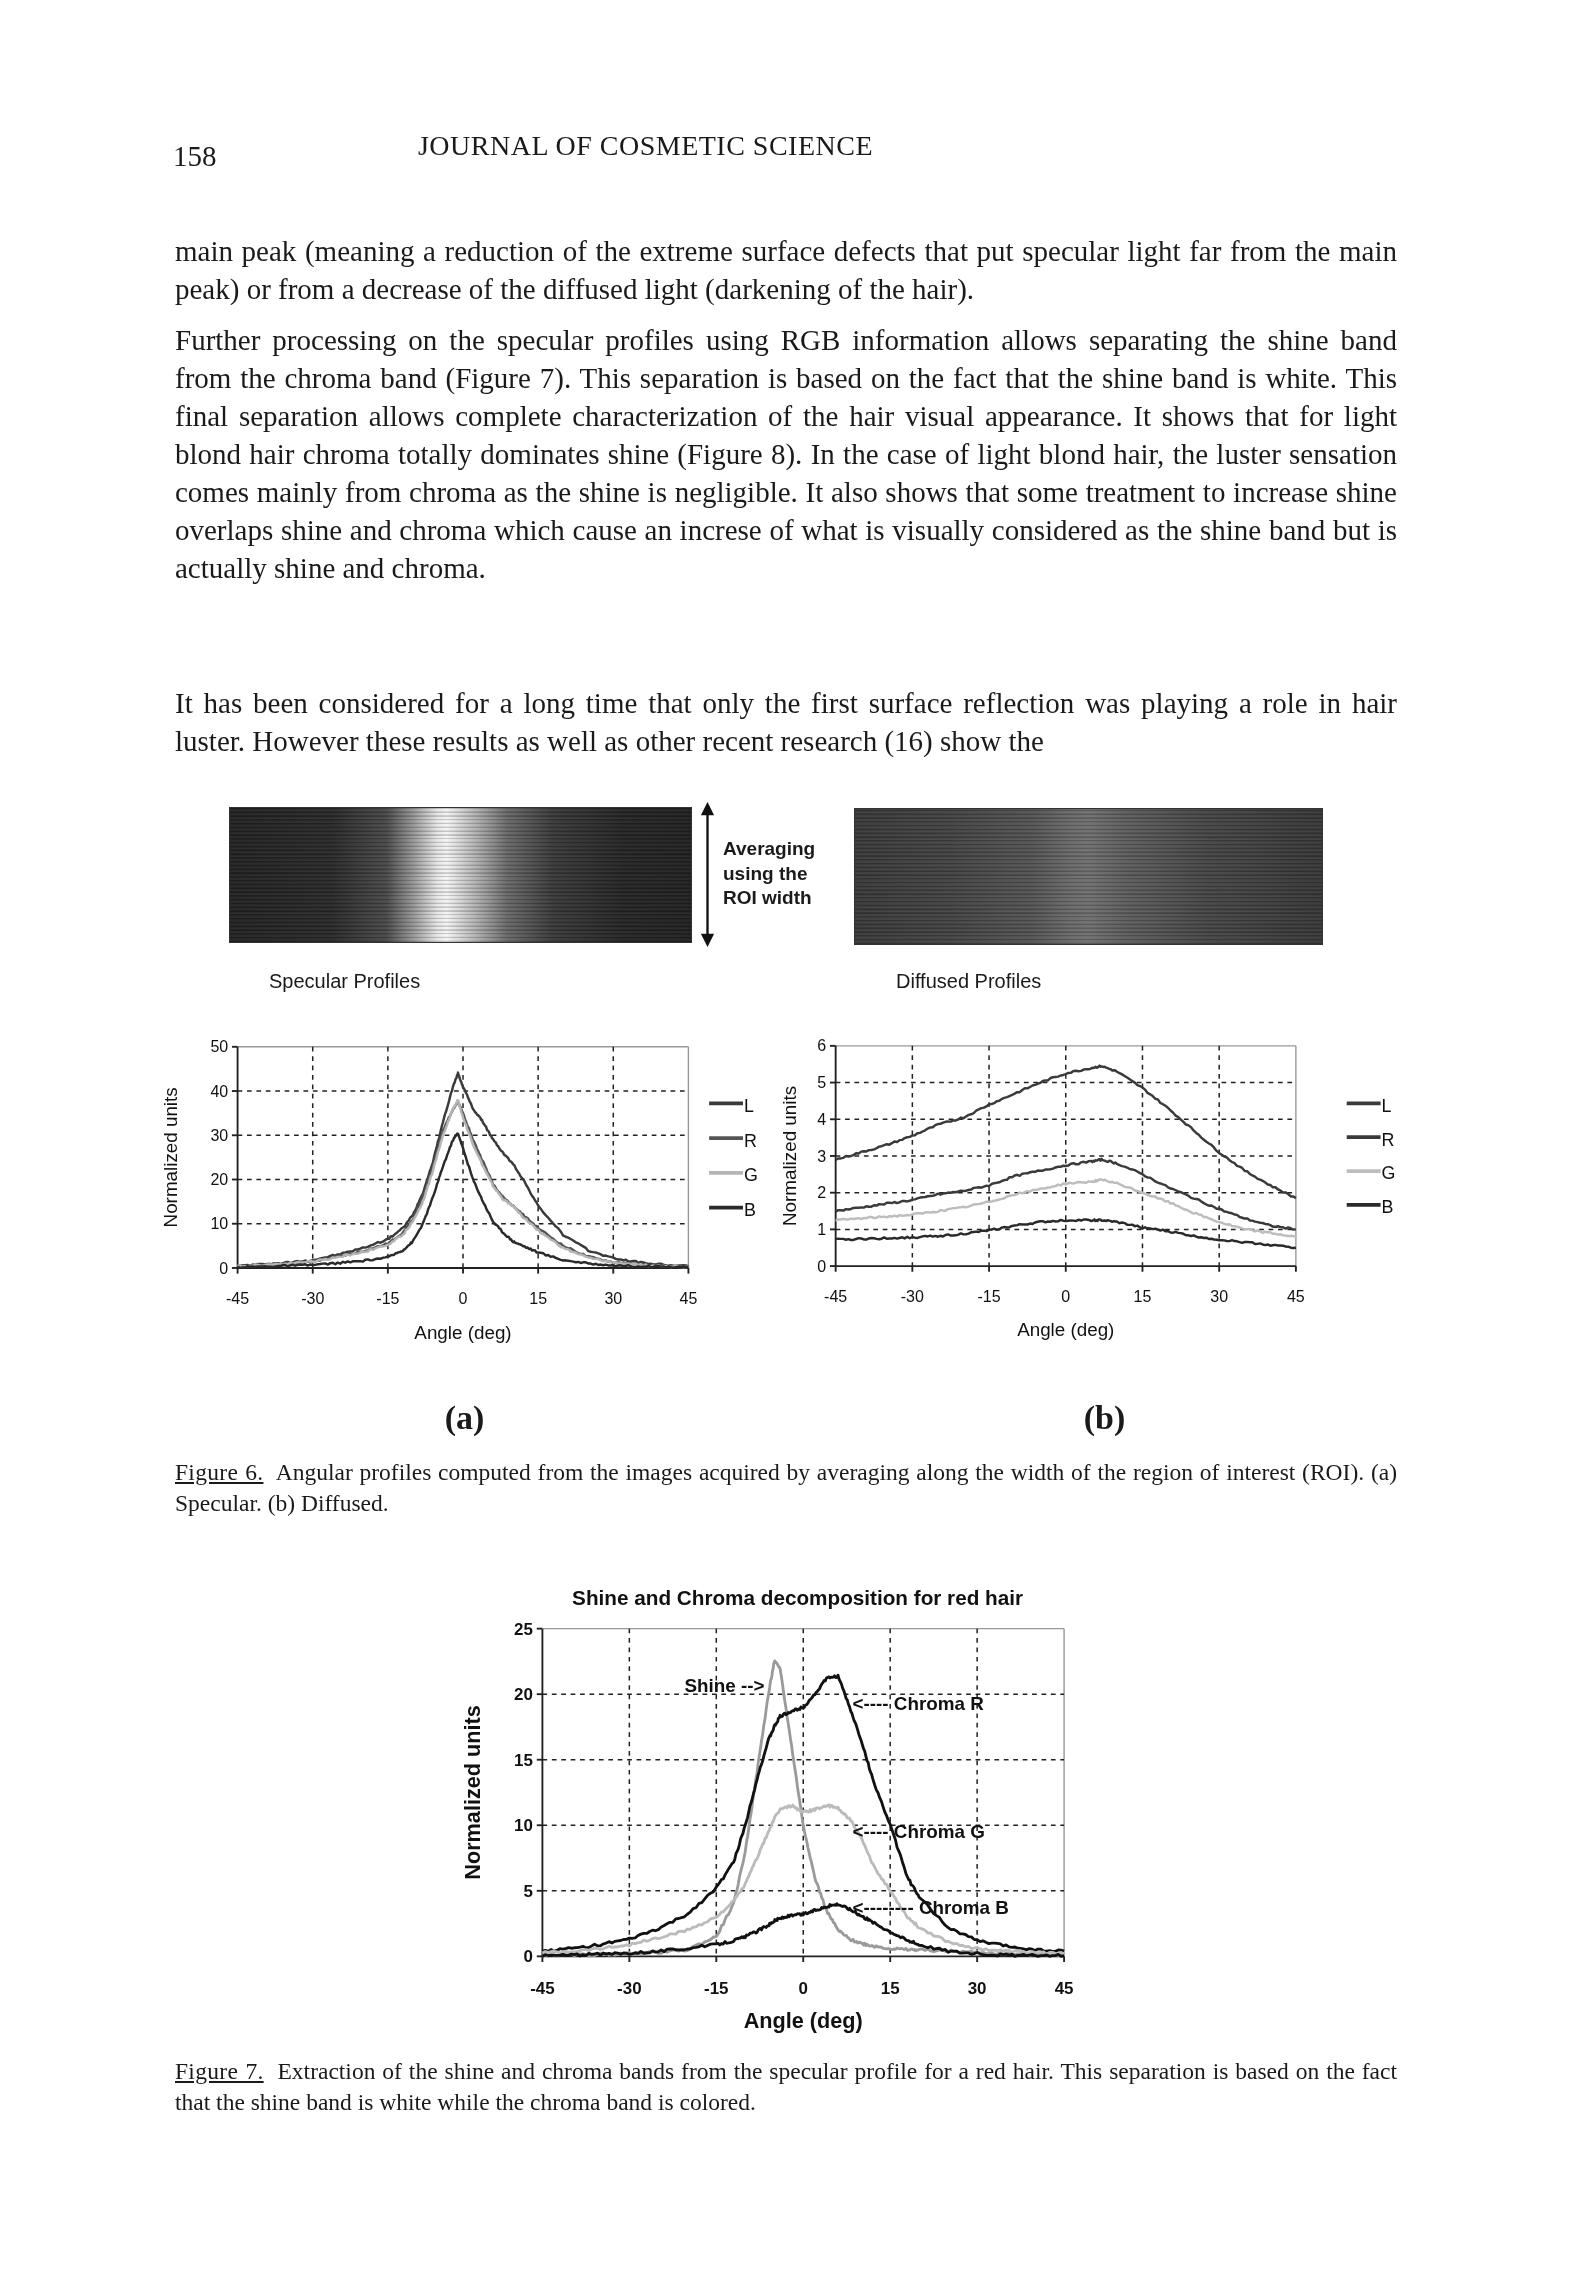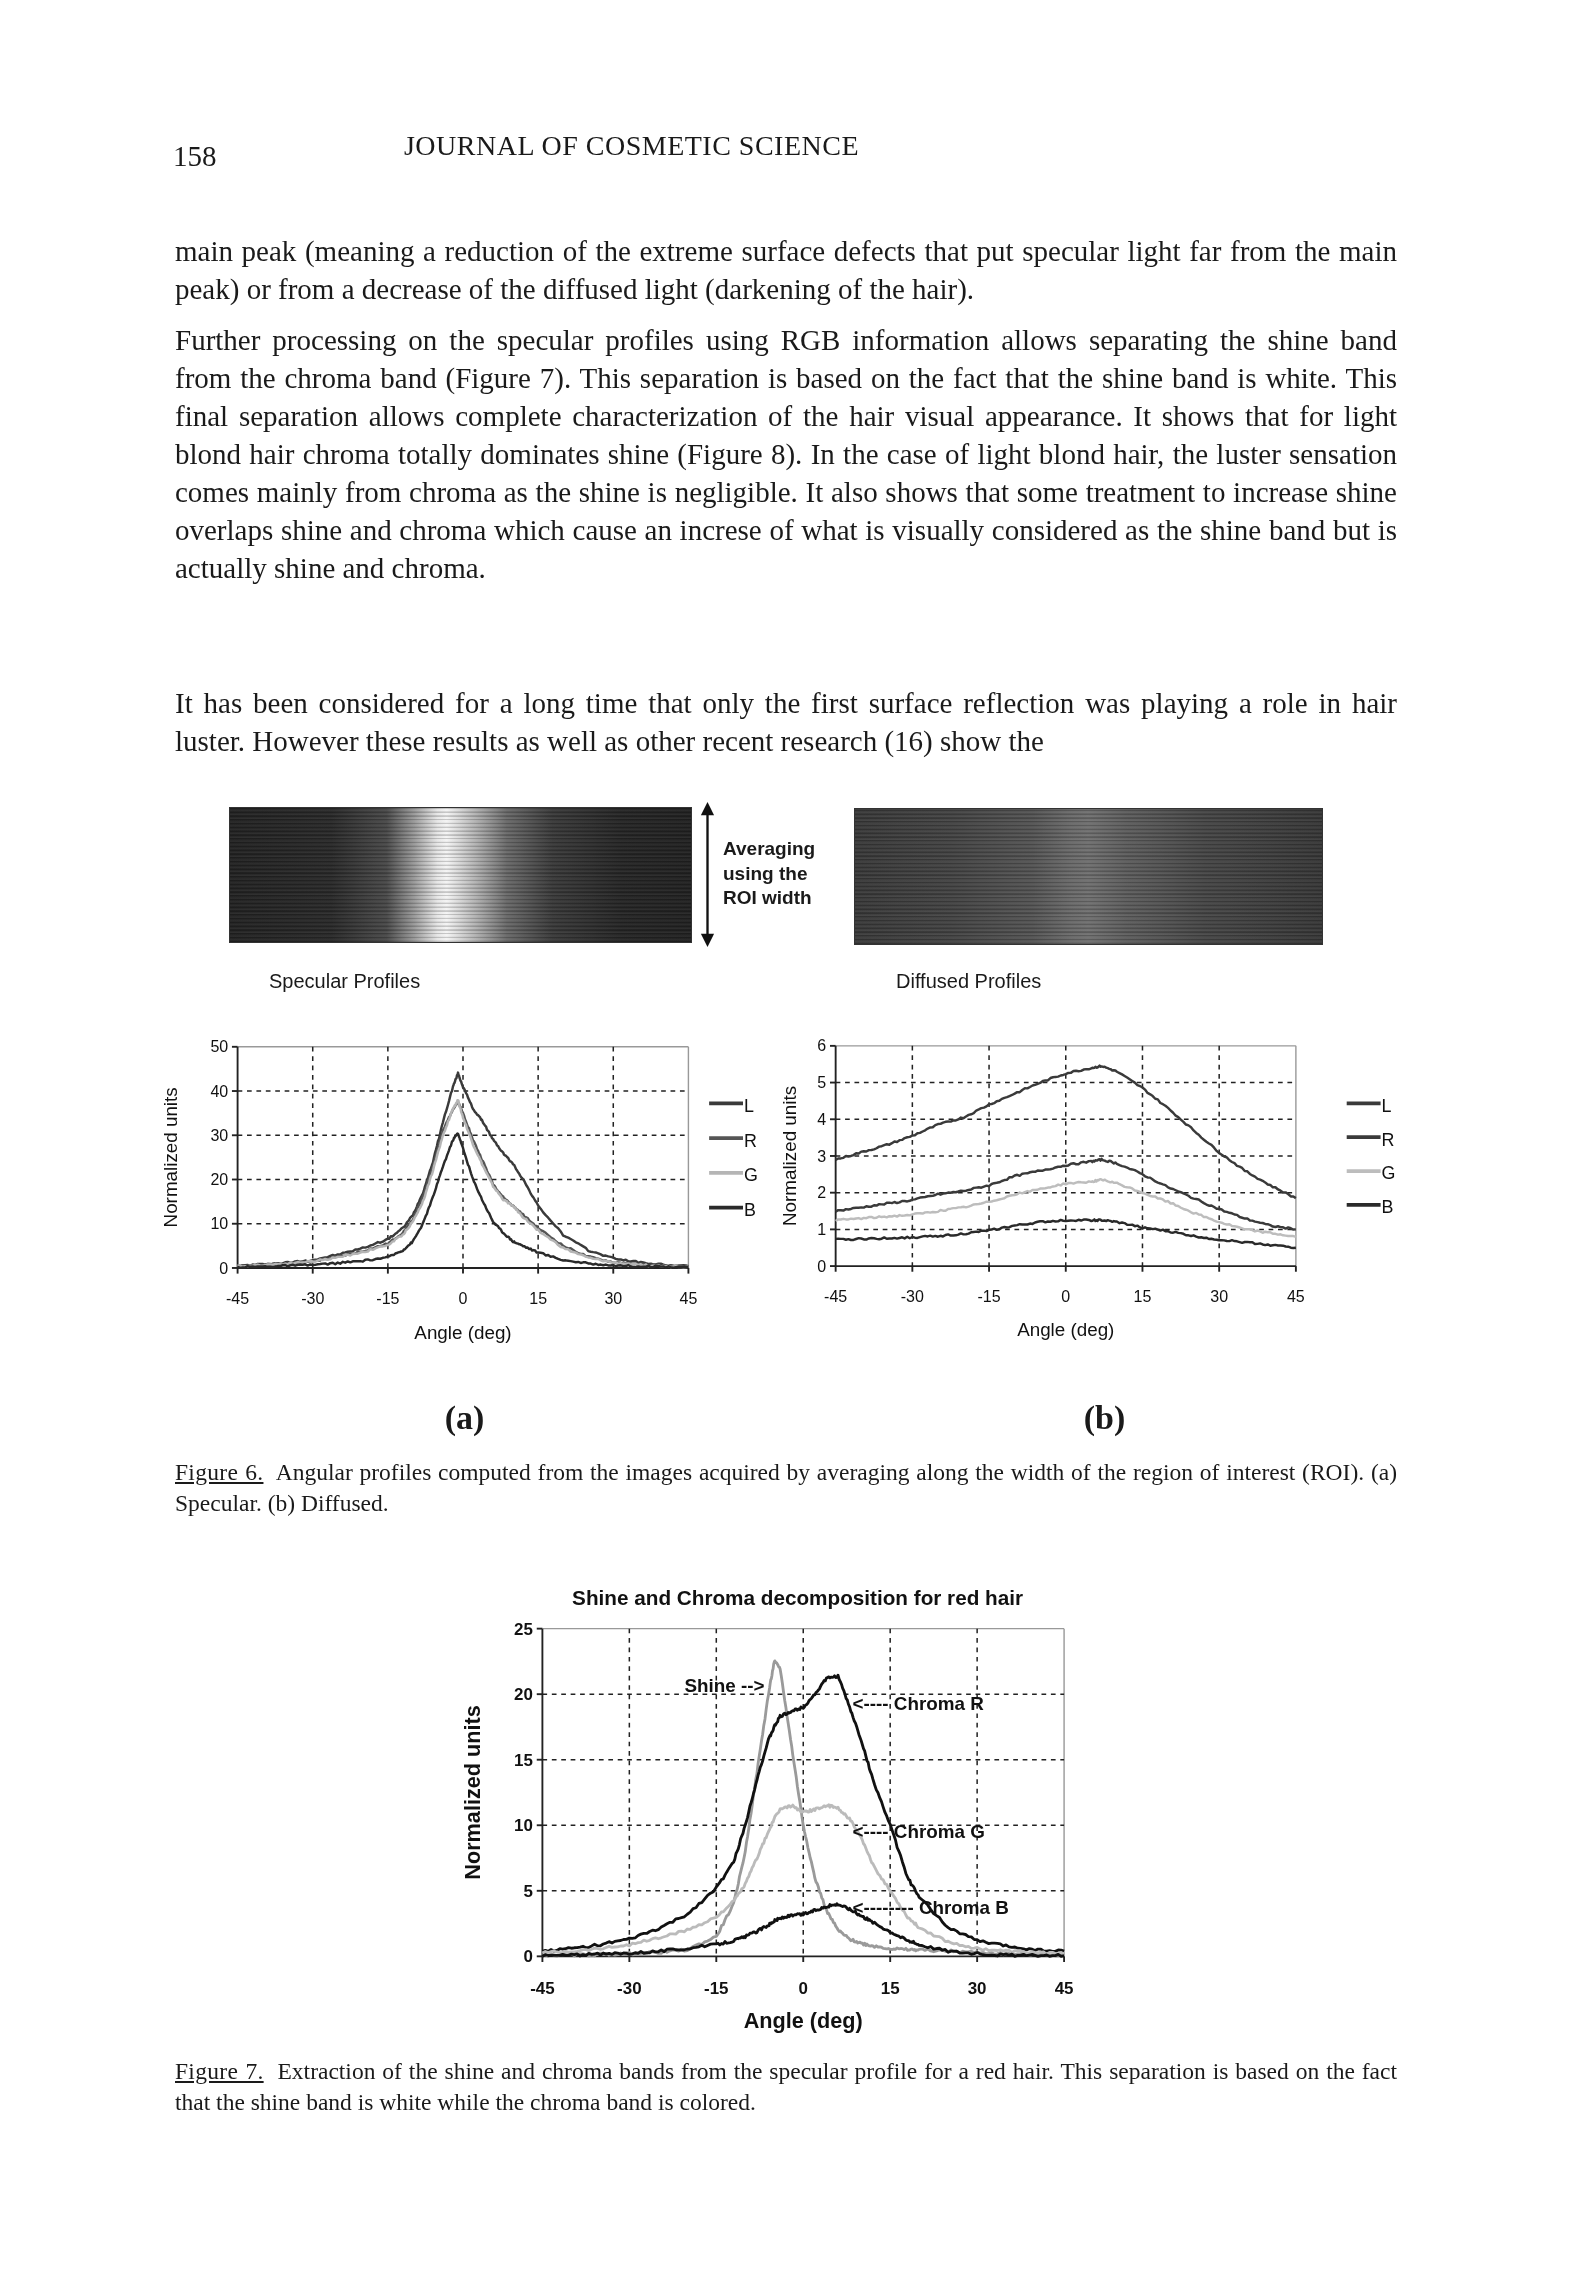--- a/index.html
+++ b/index.html
@@ -1,21 +1,21 @@
 <!DOCTYPE html>
 <html style="font-size:15px"><head>
 <meta charset="utf-8">
 <style>
   html, body { margin: 0; padding: 0; background: #ffffff; }
   body { width: 1589px; height: 2295px; position: relative; overflow: hidden; color: #1a1a1a; }
   .serif { font-family: "Liberation Serif", "DejaVu Serif", serif; }
   .sans { font-family: "Liberation Sans", "DejaVu Sans", sans-serif; }
   .abs { position: absolute; }
   #page-number { left: 173px; top: 130px; font-size: 29px; margin-top: 10px; }
-  #running-head { left: 0; width: 1263px; top: 130px; font-size: 28px; text-align: center; letter-spacing: 0.5px; }
+  #running-head { left: 0; width: 1263px; top: 130px; font-size: 28px; text-align: center; letter-spacing: 0.5px; padding-left: 14px; }
   .para { position: absolute; left: 175px; width: 1222px; font-size: 29px; line-height: 38px; text-align: justify; }
   #p1 { top: 232px; }
   #p2 { top: 321px; }
   #p3 { top: 684px; }
   .roi-img { position: absolute; border: 0.9px solid #333; }
   #spec-img { left: 229px; top: 807px; width: 461px; height: 134px;
     background: linear-gradient(90deg, #232323 0%, #2a2a2a 22%, #4a4a4a 34%, #9a9a9a 40%, #e6e6e6 45%, #f4f4f4 47%, #b5b5b5 53%, #6a6a6a 60%, #3a3a3a 70%, #262626 85%, #222 100%); }
   #spec-img::after, #diff-img::after { content: ""; position: absolute; inset: 0;
     background: repeating-linear-gradient(0deg, rgba(0,0,0,0.18) 0px, rgba(0,0,0,0.18) 0.9px, rgba(255,255,255,0.05) 1.9px, rgba(0,0,0,0) 3.8px); }
   #diff-img { left: 854px; top: 808px; width: 467px; height: 135px;

